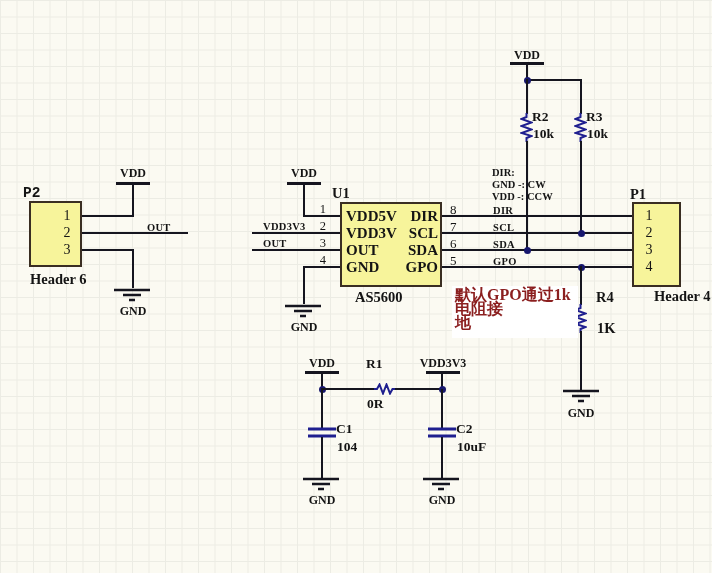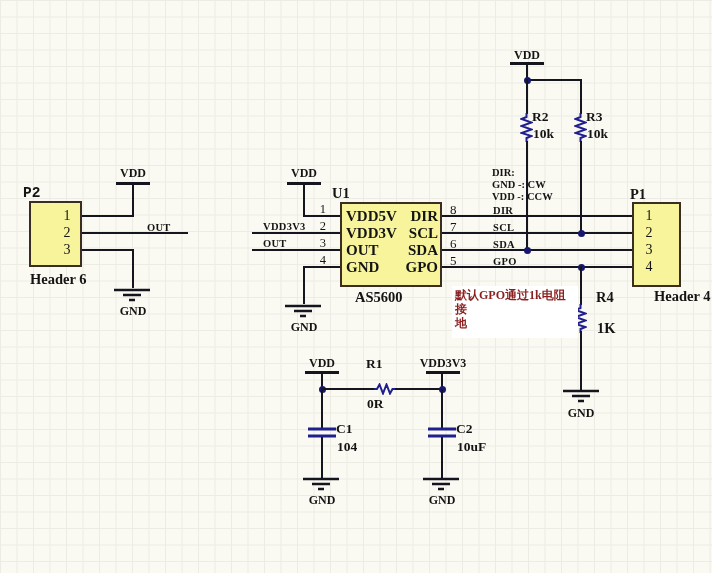--- a/index.html
+++ b/index.html
@@ -26,21 +26,21 @@
   .net{font-size:10.5px;font-weight:700;letter-spacing:.3px;}
   .pin-num{font-size:13px;}
   .hdr-num{font-size:14px;width:16px;text-align:center;}
   .u1num{font-size:12.5px;width:24px;text-align:right;}
   .bar{position:absolute;height:3px;width:34px;background:#15151F;}
   .pin-row{position:absolute;left:346px;width:92px;height:16px;display:flex;
            justify-content:space-between;align-items:center;
            font-size:15px;font-weight:700;}
   .note{position:absolute;font-size:10.5px;font-weight:700;line-height:12px;}
   .cnote{position:absolute;left:452px;top:286px;width:126px;height:52px;background:#FFFFFF;
-         color:#8B1F1F;font-size:12px;font-weight:700;line-height:14px;padding:2px 3px;box-sizing:border-box;}
+         color:#8B1F1F;font-size:16px;font-weight:700;line-height:14px;padding:2px 3px;box-sizing:border-box;}
   svg{position:absolute;display:block;}
 </style>
 </head>
 <body>
 
 <div id="canvas">
 
   <div class="lbl ref" style="left:23px;top:185px;font-family:Liberation Mono, monospace;">P2</div>
   <div class="pbox" style="left:29px;top:201px;width:53px;height:66px;"></div>
   <div class="lbl hdr-num" style="left:59px;top:208px;">1</div>

